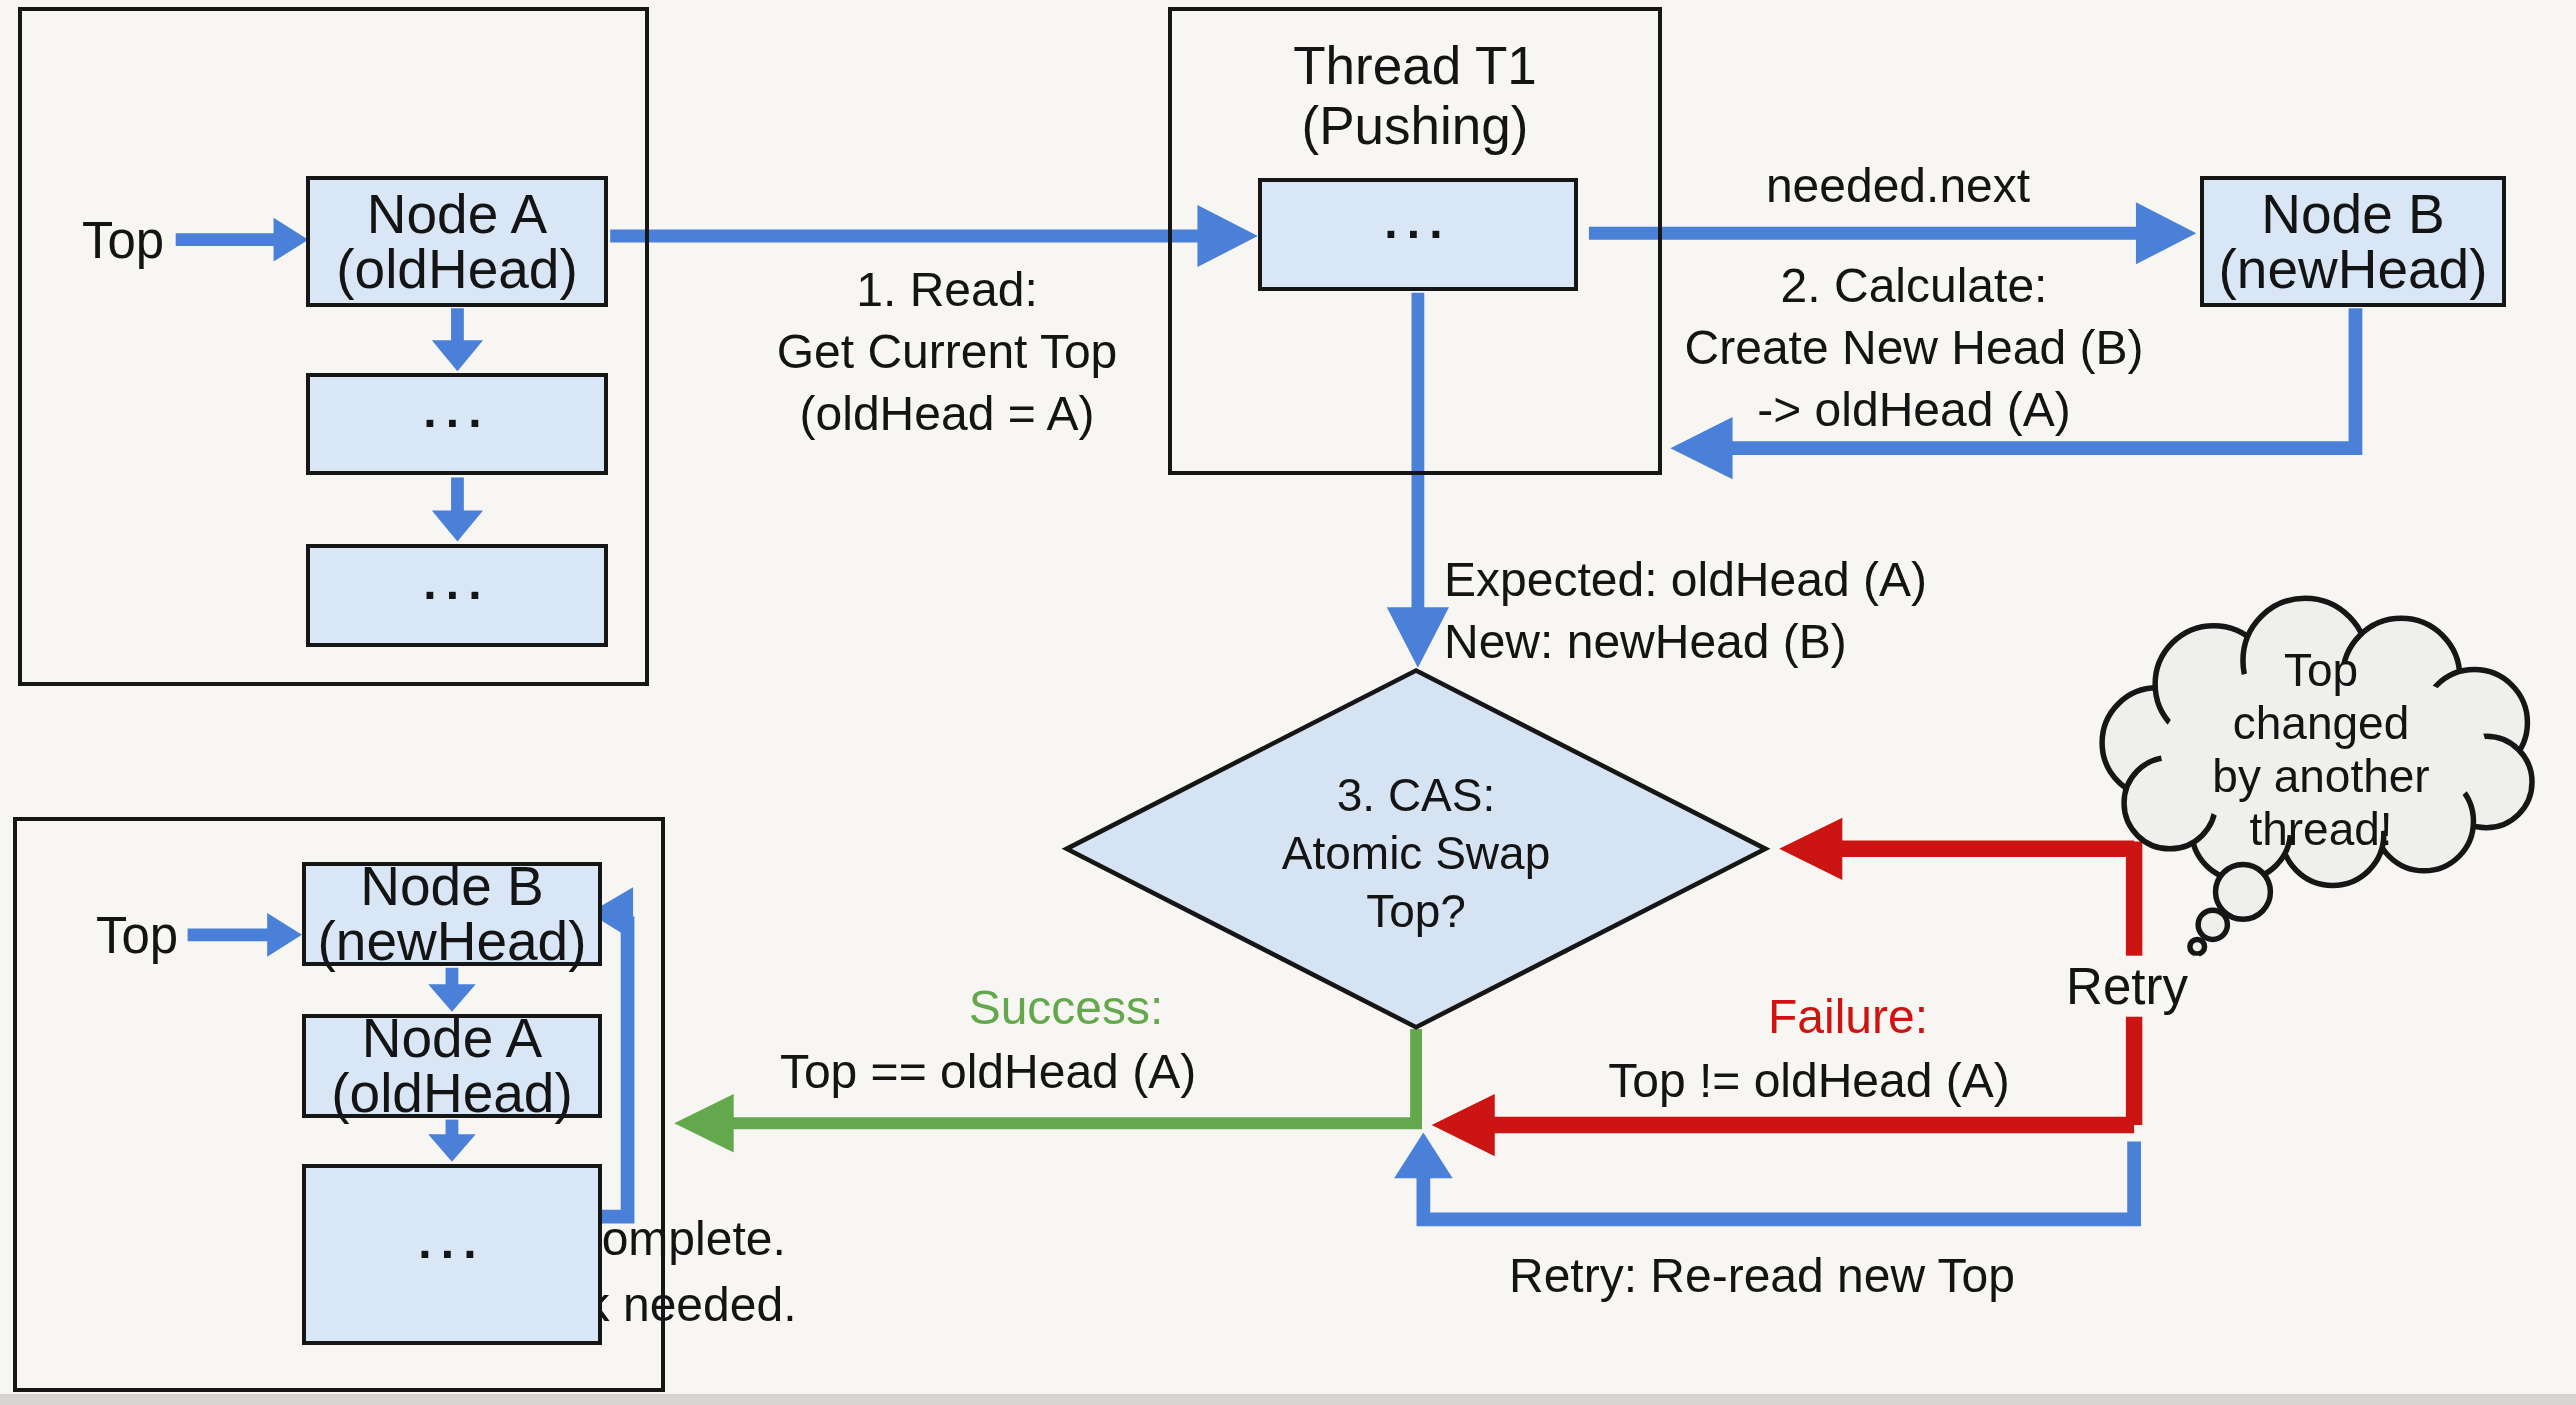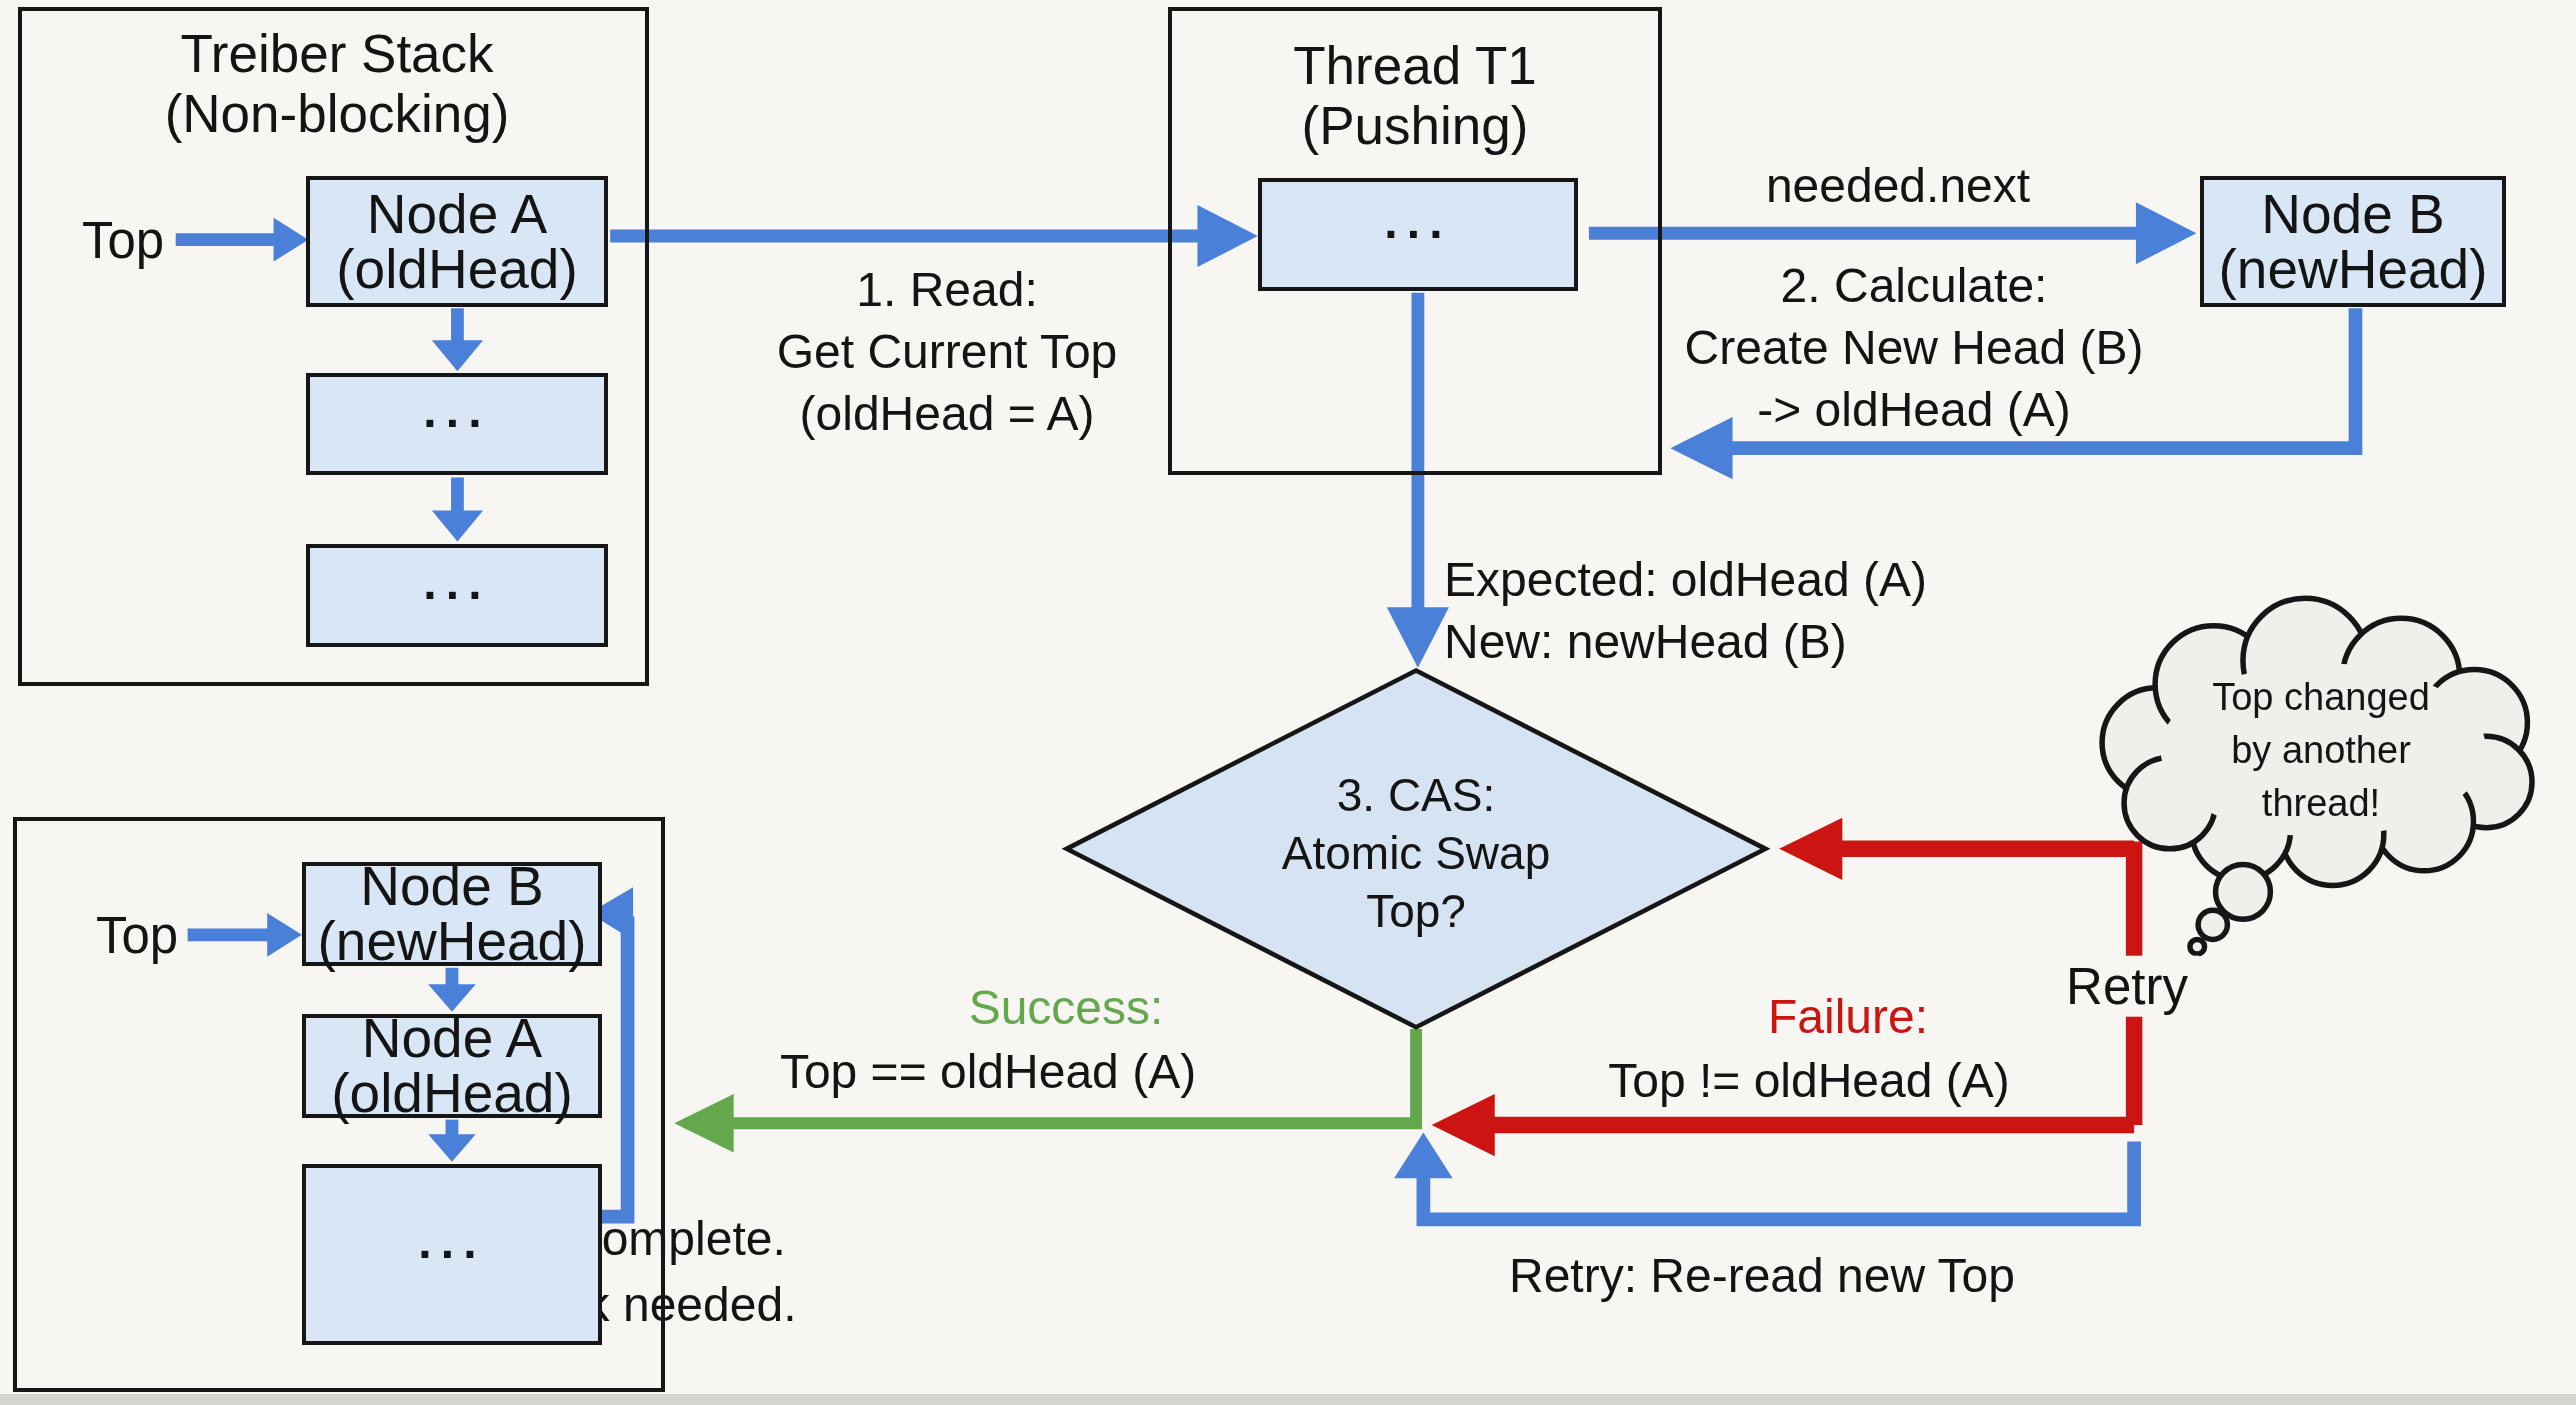--- a/index.html
+++ b/index.html
@@ -28,21 +28,21 @@
   .lbl{
     position:absolute;white-space:pre-line;text-align:center;
     transform:translate(-50%,-50%);font-size:48px;line-height:62px;
   }
   .lbl-left{
     position:absolute;white-space:pre-line;text-align:left;
     font-size:48px;line-height:62px;
   }
   .title{font-size:53px;line-height:60px;}
   .biglbl{font-size:51px;line-height:57px;}
-  .cloud-text{font-size:38px;line-height:53px;}
+  .cloud-text{font-size:46px;line-height:53px;}
   .green-text{color:var(--green);}
   .red-text{color:var(--red);}
   .retry-lbl{background:var(--background);padding:1.8px 11px;}
   .line-blue{stroke:var(--blue);fill:none;}
   .line-red{stroke:var(--red);fill:none;}
   .line-green{stroke:var(--green);fill:none;}
   .head-blue{fill:var(--blue);stroke:none;}
   .head-red{fill:var(--red);stroke:none;}
   .head-green{fill:var(--green);stroke:none;}
   .cloud-part{fill:var(--cloud_fill);stroke:var(--border);stroke-width:6;}
@@ -141,22 +141,20 @@
       <circle class="cloud-part" cx="2450" cy="908" r="54"></circle>
       <circle class="cloud-part" cx="2372" cy="878" r="50"></circle>
       <ellipse class="cloud-core" cx="2540" cy="820" rx="178" ry="95"></ellipse>
       <circle class="cloud-part" cx="2452" cy="975" r="30"></circle>
       <circle class="cloud-part" cx="2419" cy="1011" r="16"></circle>
       <circle class="cloud-part" cx="2402" cy="1035" r="8"></circle>
     </g>
   </svg>
 
   <div class="frame" style="left:18.3px;top:7.3px;width:631px;height:679px;"></div>
-  <div class="lbl title" style="left:337px;top:84px;">Treiber Stack
-(Non-blocking)</div>
   <div class="lbl biglbl" style="left:123px;top:240px;">Top</div>
   <div class="box" style="left:306px;top:176px;width:302px;height:131px;">Node A
 (oldHead)</div>
   <div class="box dots" style="left:306px;top:373px;width:302px;height:102px;">...</div>
   <div class="box dots" style="left:306px;top:544px;width:302px;height:103px;">...</div>
 
   <div class="frame" style="left:1168px;top:7.3px;width:494px;height:468px;"></div>
   <div class="lbl title" style="left:1415px;top:84px;margin-top:12px;">Thread T1
 (Pushing)</div>
   <div class="box dots" style="left:1258px;top:178px;width:320px;height:113px;">...</div>

